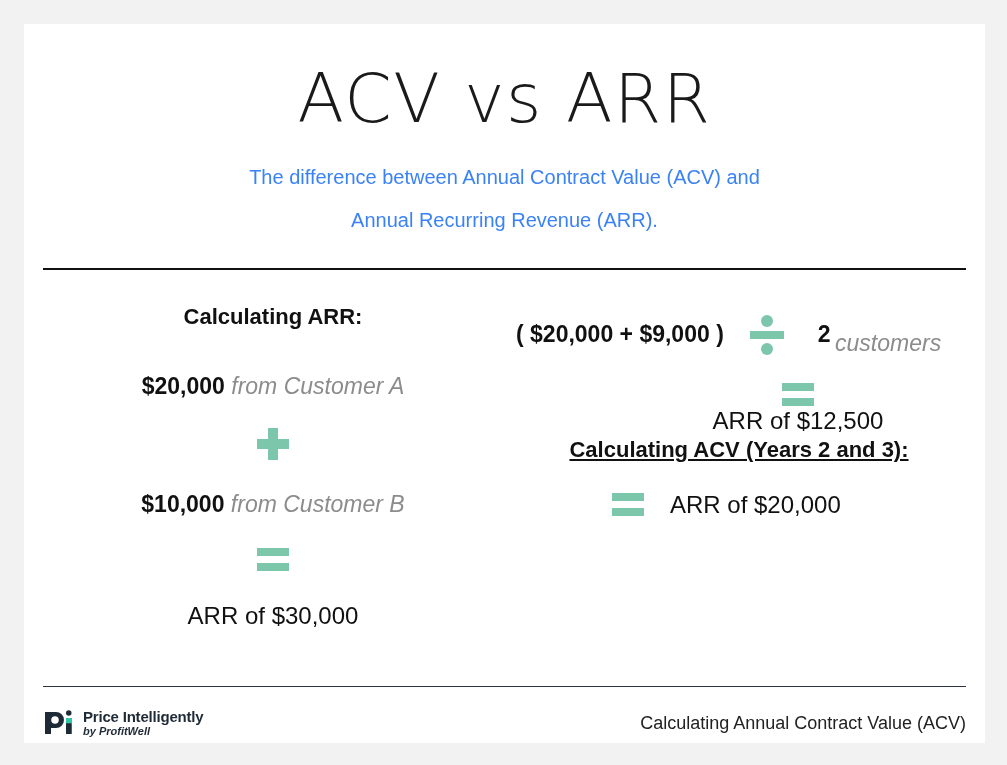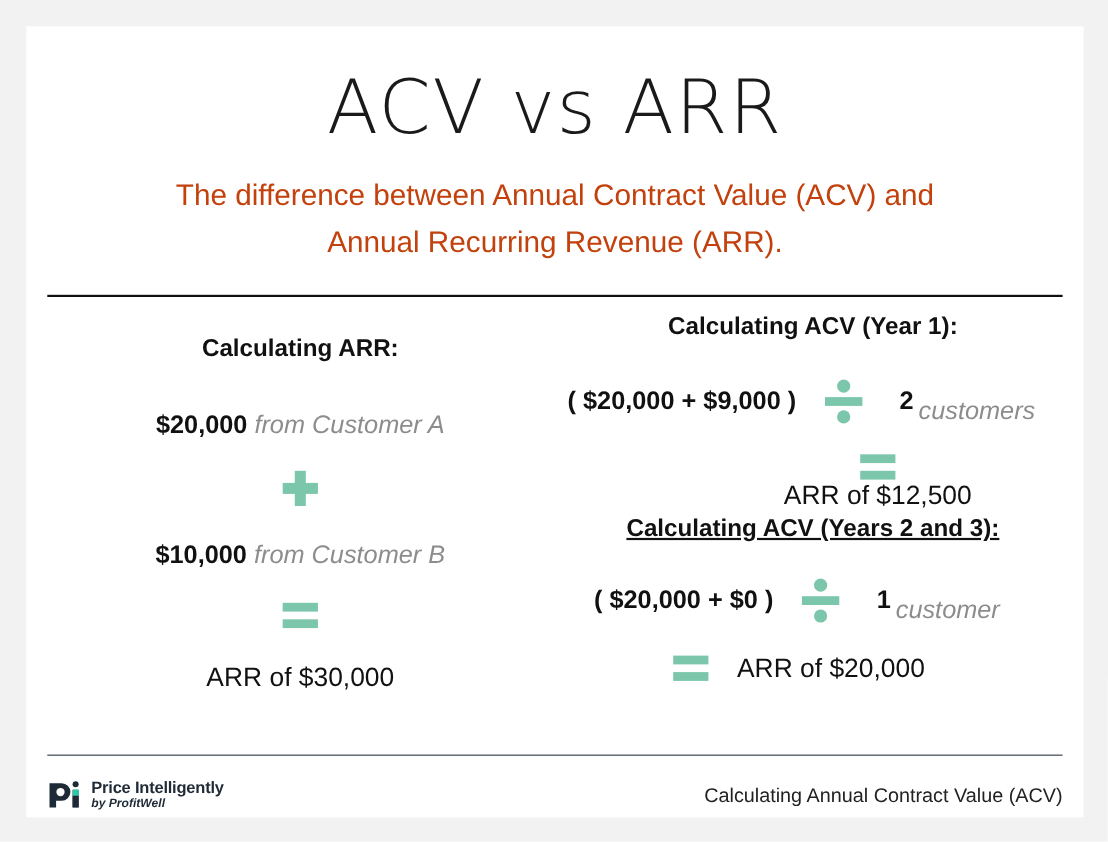--- a/index.html
+++ b/index.html
@@ -49,23 +49,23 @@
   }
 
   .subtitle {
     position: absolute;
     left: 60px;
     top: 132px;
     width: 841px;
     text-align: center;
     font-family: "Liberation Sans", sans-serif;
     font-weight: 400;
-    font-size: 27px;
+    font-size: 20px;
     line-height: 43px;
-    color: #c2410c;
+    color: #3b82f6;
   }
 
   .rule-top {
     position: absolute;
     left: 19px;
     top: 244px;
     width: 923px;
     height: 2px;
     background: #111111;
   }
@@ -304,21 +304,20 @@
           <div class="op-equals"></div>
         </div>
 
         <div class="line-center" style="margin-top:28px;">
           <span class="result">ARR of $30,000</span>
         </div>
       </div>
 
       <div class="col-right">
 
-        <div class="block-heading" style="margin-top:0px;">Calculating ACV (Year 1):</div>
 
         <div class="eq-row" style="margin-top:30px; padding-left:22px;">
           <span class="eq-left">( $20,000 + $9,000 )</span>
           <span class="eq-divider-gap"></span>
           <span class="op-divide">
             <span class="dot top"></span>
             <span class="bar"></span>
             <span class="dot bot"></span>
           </span>
           <span class="eq-right-gap"></span>
@@ -328,33 +327,20 @@
         </div>
 
         <div class="res-row" style="margin-top:26px; padding-left:118px;flex-direction:column;">
           <span class="op-equals"></span>
           <span class="res-gap"></span>
           <span class="result">ARR of $12,500</span>
         </div>
 
         <div class="block-heading" style="text-decoration:underline;">Calculating ACV (Years 2 and 3):</div>
 
-        <div class="eq-row" style="margin-top:28px; padding-left:46px;">
-          <span class="eq-left">( $20,000 + $0 )</span>
-          <span class="eq-divider-gap"></span>
-          <span class="op-divide">
-            <span class="dot top"></span>
-            <span class="bar"></span>
-            <span class="dot bot"></span>
-          </span>
-          <span class="eq-right-gap"></span>
-          <span class="eq-left">1</span>
-          <span>&nbsp;</span>
-          <span class="note">customer</span>
-        </div>
 
         <div class="res-row" style="margin-top:26px; padding-left:118px;">
           <span class="op-equals"></span>
           <span class="res-gap"></span>
           <span class="result">ARR of $20,000</span>
         </div>
 
       </div>
     </div>
 

